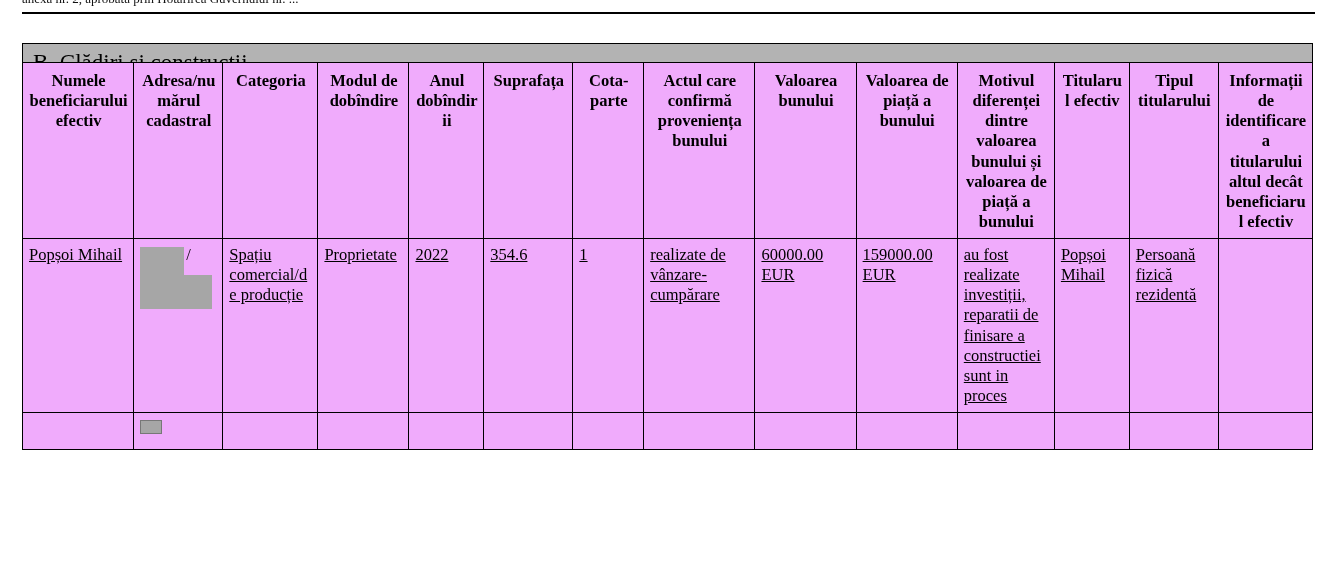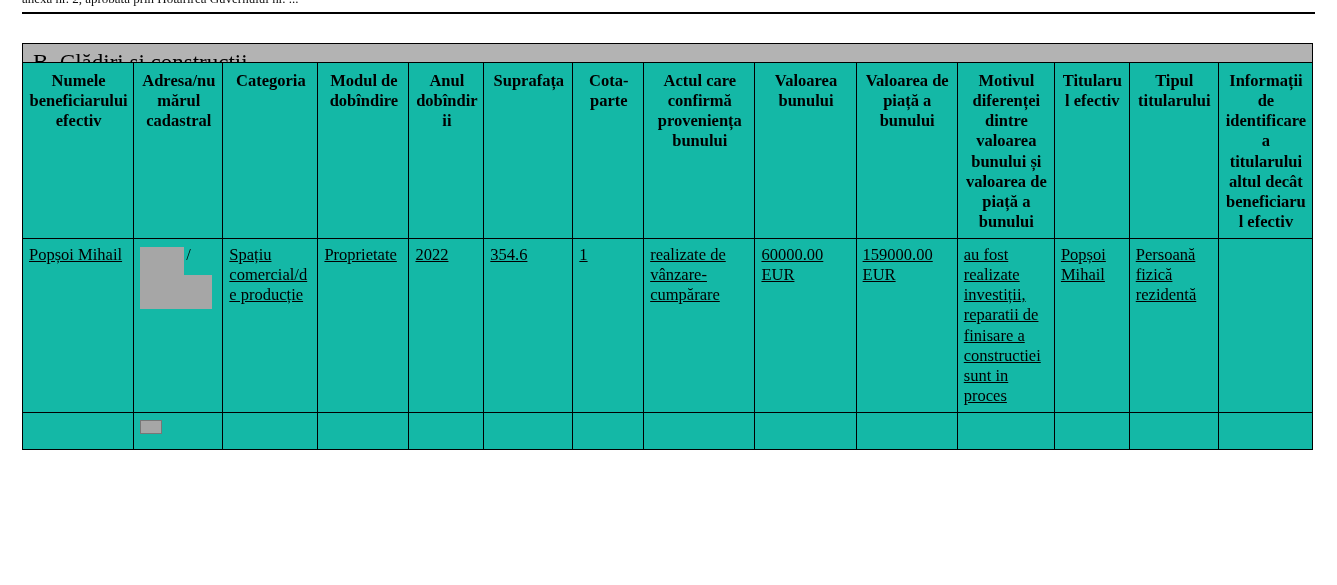--- a/index.html
+++ b/index.html
@@ -60,21 +60,21 @@
     color: #000;
     margin-top: 24px;
   }
   table.main {
     position: absolute;
     top: 62px;
     left: 22px;
     width: 1291px;
     border-collapse: collapse;
     table-layout: fixed;
-    background: #14b8a6;
+    background: #f0abfc;
   }
   table.main th,
   table.main td {
     border: 1px solid #000;
     vertical-align: top;
     padding: 6px 5px 6px 6px;
     font-size: 16.5px;
     line-height: 1.22;
     color: #000;
     word-wrap: break-word;

